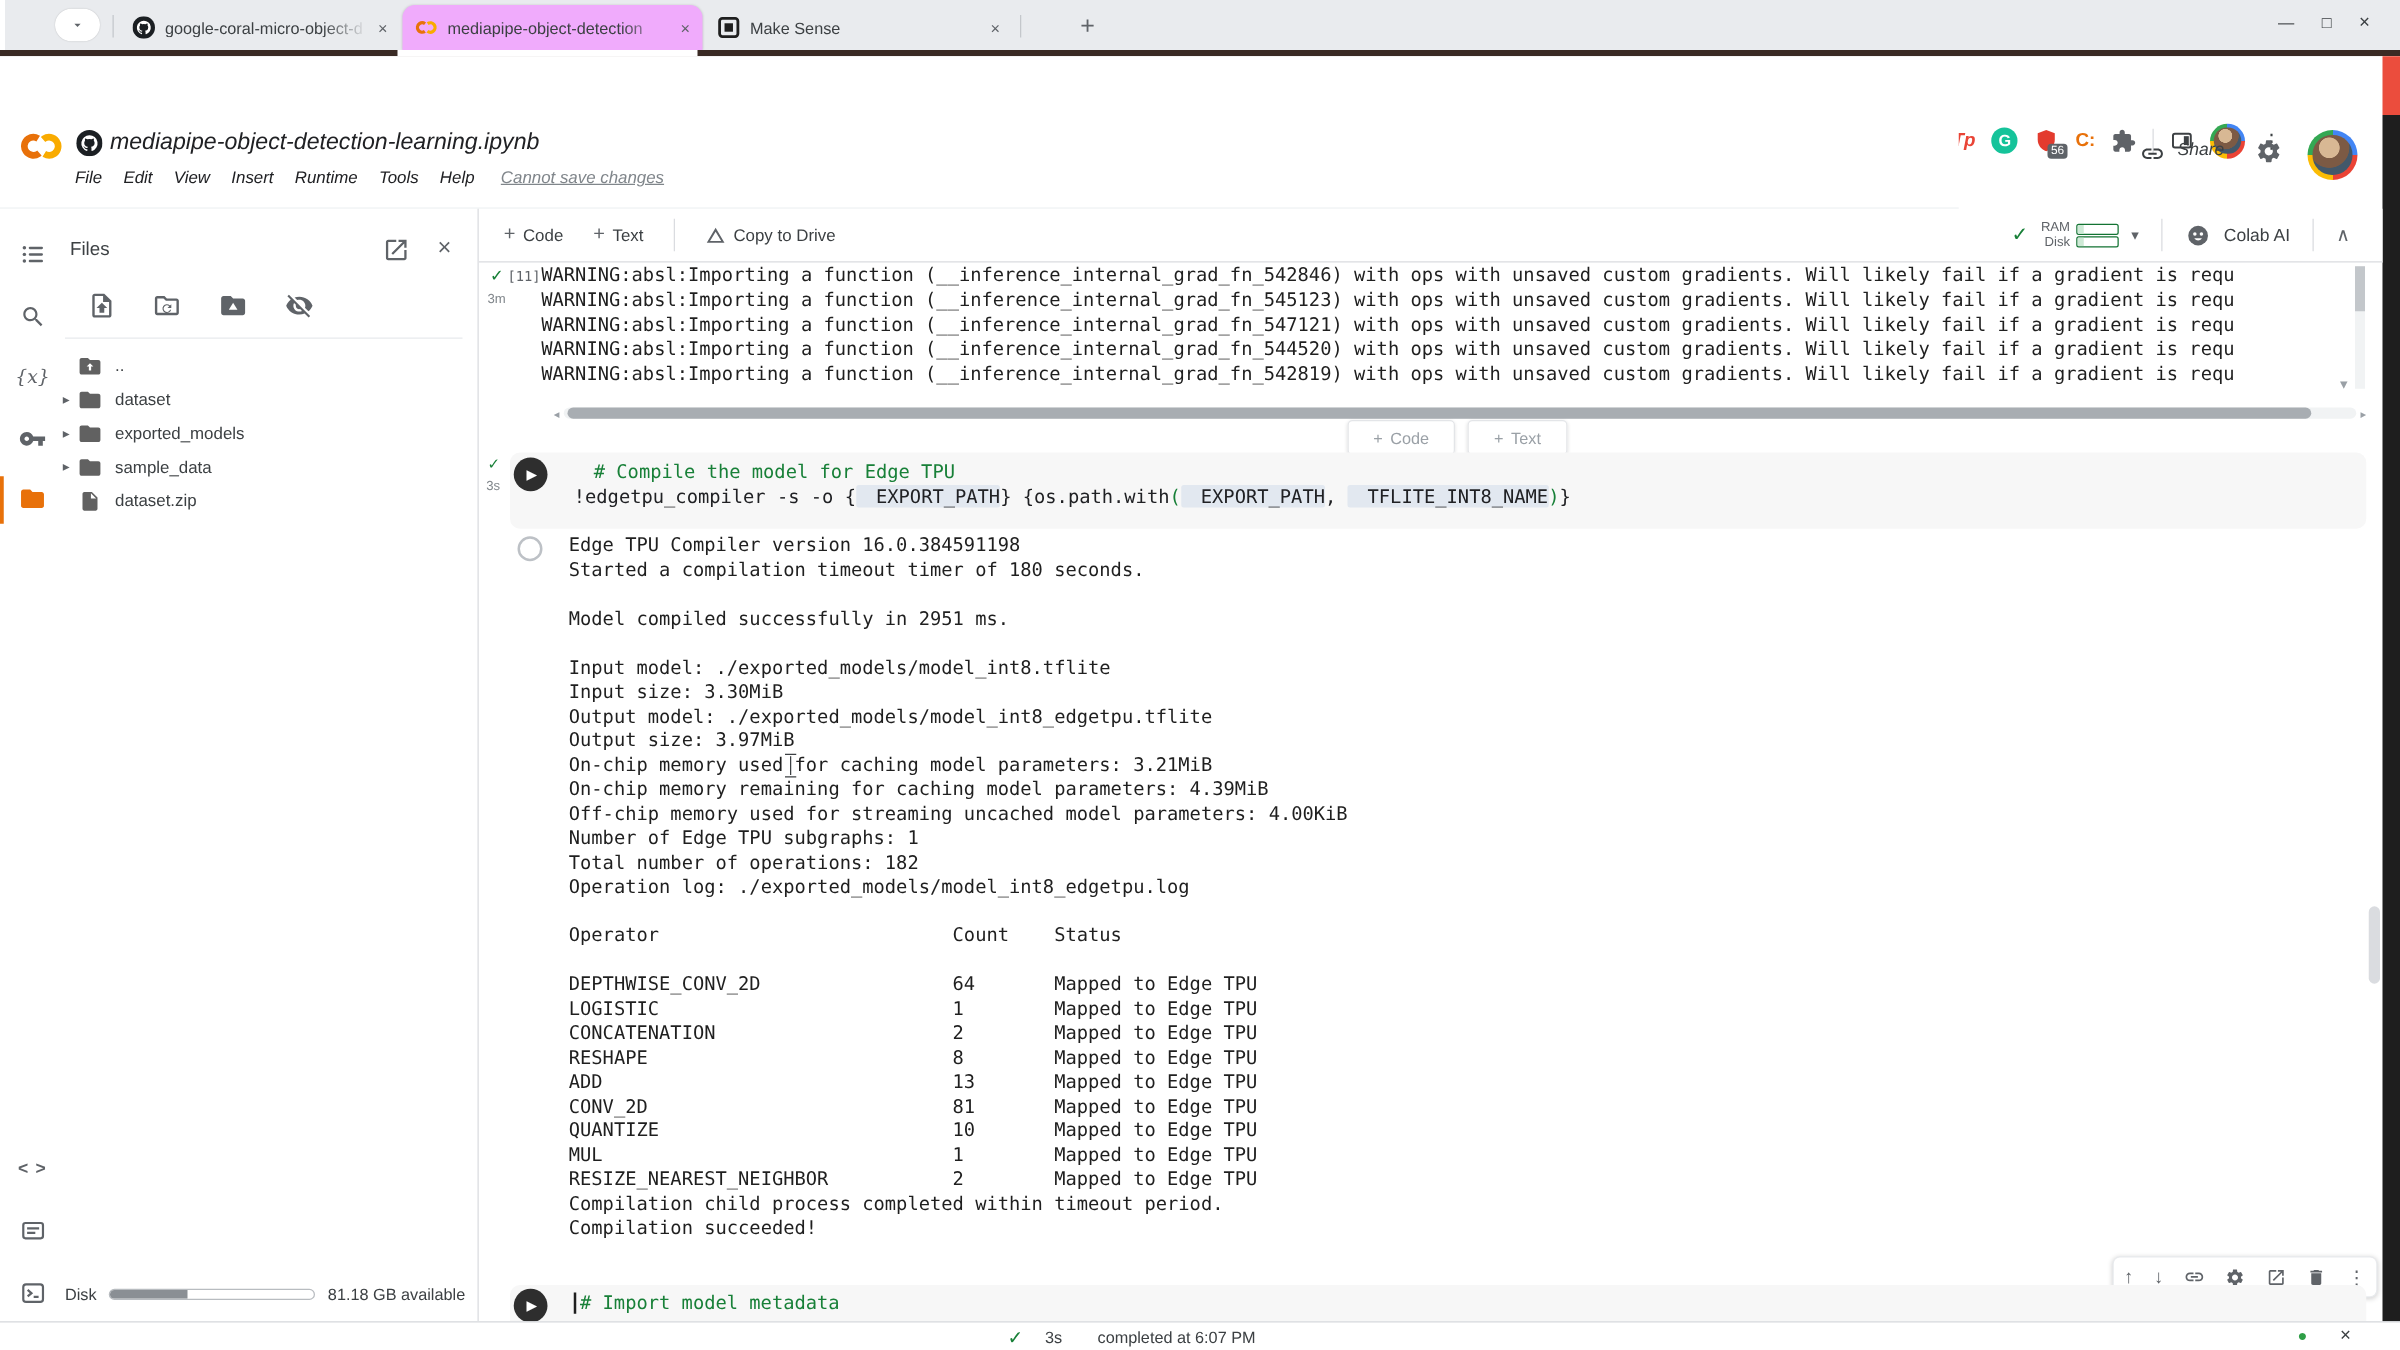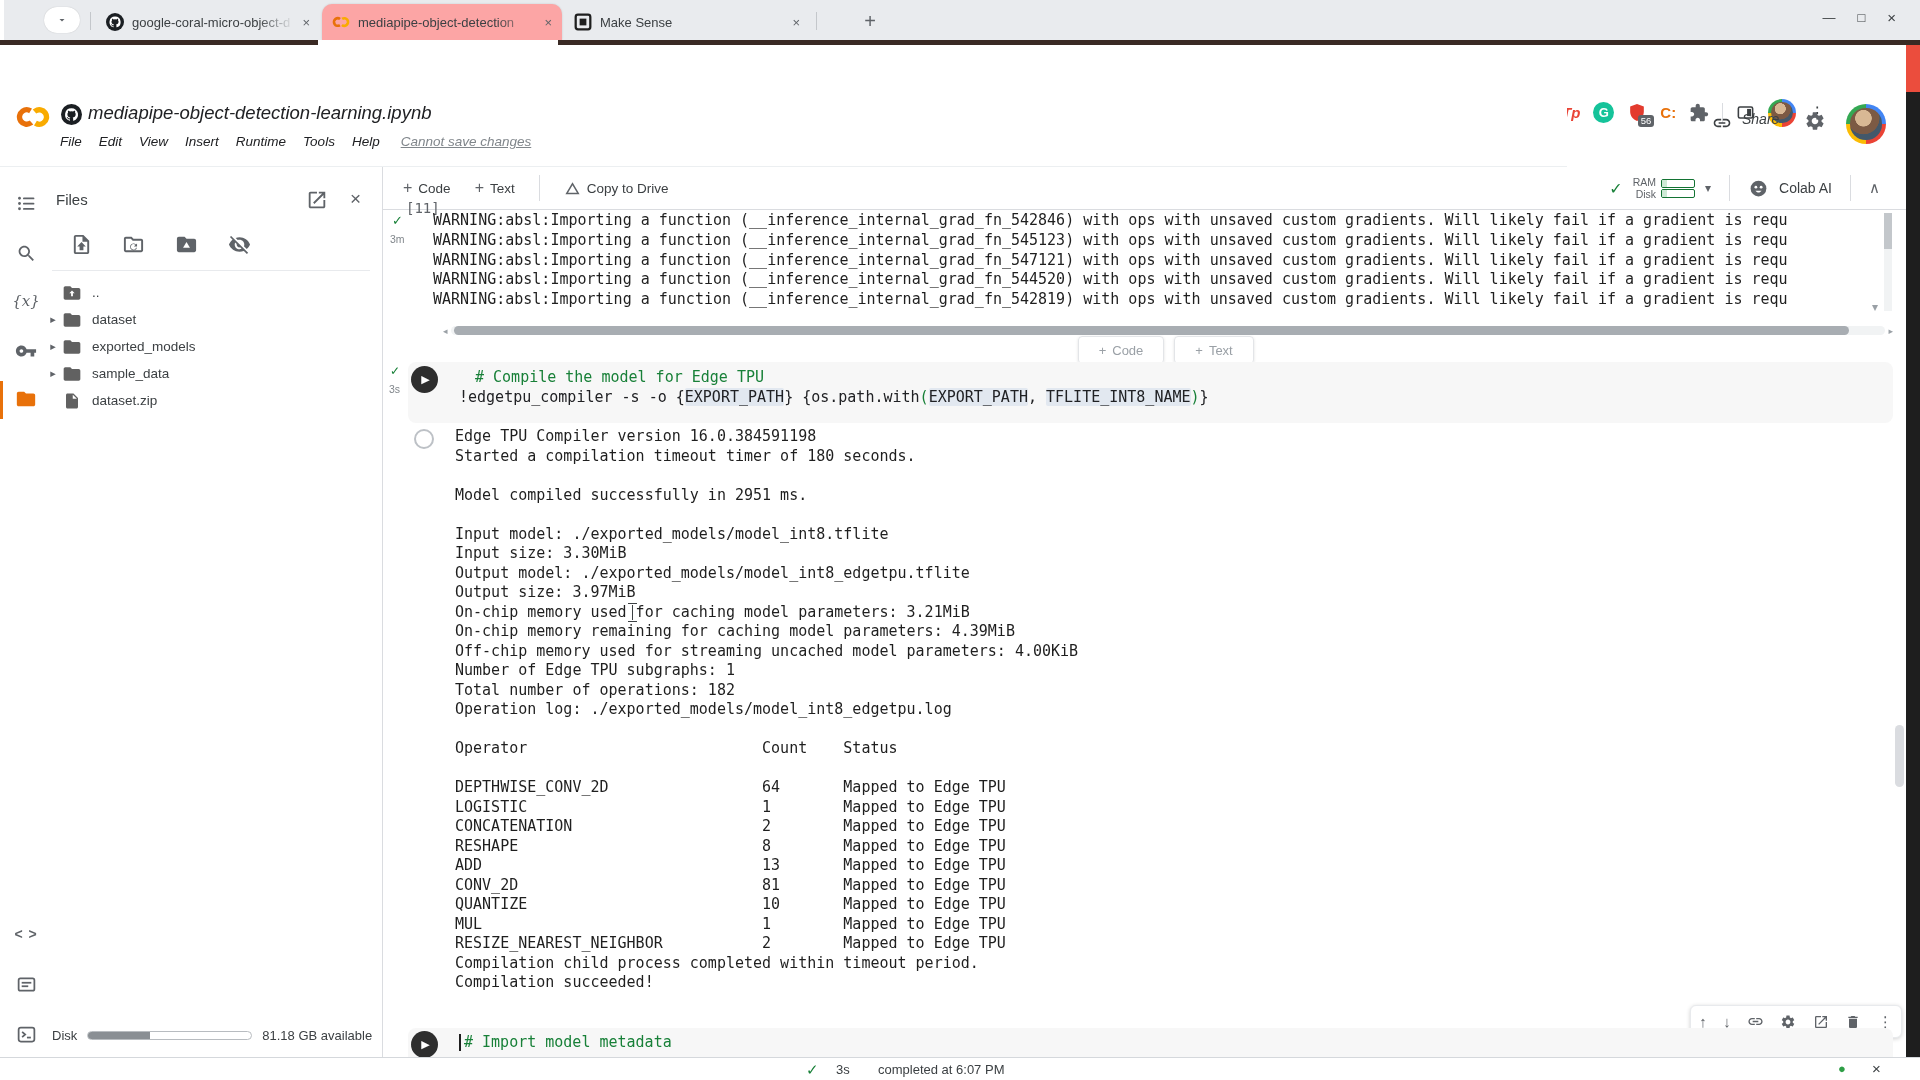--- a/index.html
+++ b/index.html
@@ -7,21 +7,21 @@
   body { font-family:"Liberation Sans", sans-serif; background:#fff; }
   .screen { position:relative; width:1920px; height:1080px; background:#fff; overflow:hidden; }
   .abs { position:absolute; }
   svg { display:block; }
   .ico { color:#5f6368; }
 
   
   .tabstrip { position:absolute; left:4px; top:0; width:1920px; height:40px; background:#e9ebee; }
   .ts-search { position:absolute; left:40px; top:7px; width:36px; height:26px; border-radius:13px; background:#fff; display:flex; align-items:center; justify-content:center; color:#5f6368; box-shadow:0 0 1px rgba(0,0,0,.25); }
   .tab { position:absolute; top:4px; height:36px; display:flex; align-items:center; padding:0 10px; font-size:13px; color:#3c4043; }
-  .tab.active { background:#fca5a5; border-radius:10px 10px 0 0; box-shadow:0 0 2px rgba(0,0,0,.15); }
+  .tab.active { background:#f0abfc; border-radius:10px 10px 0 0; box-shadow:0 0 2px rgba(0,0,0,.15); }
   .tab .fav { width:18px; height:18px; margin-right:8px; flex:0 0 auto; }
   .tab .ttl { flex:1; white-space:nowrap; overflow:hidden; -webkit-mask-image:linear-gradient(90deg,#000 78%,transparent); mask-image:linear-gradient(90deg,#000 78%,transparent); }
   .tab .tx { color:#5f6368; font-size:13px; margin-left:8px; cursor:pointer; }
   .tab-sep { position:absolute; top:12px; width:1px; height:18px; background:#c4c7cb; }
   .newtab { position:absolute; left:852px; top:7px; width:28px; height:28px; border-radius:50%; display:flex; align-items:center; justify-content:center; font-size:20px; color:#5f6368; }
   .winctl { position:absolute; right:28px; top:9px; display:flex; gap:22px; color:#3c4043; font-size:13px; align-items:center; }
   .band { position:absolute; left:0; top:40px; width:1920px; height:5px; background:#3a2a24; }
   .band-gap { position:absolute; left:318px; top:40px; width:240px; height:5px; background:#fff; }
 
   
@@ -66,33 +66,33 @@
   .fp-div { position:absolute; left:52px; top:103px; width:318px; height:1px; background:#e8eaed; }
   .trow { position:absolute; left:44px; width:330px; height:25px; display:flex; align-items:center; font-size:13.5px; color:#3c4043; }
   .trow .car { width:18px; color:#5f6368; font-size:11px; text-align:center; }
   .trow .ticon { width:20px; height:20px; margin-right:10px; color:#616161; }
   .diskrow { position:absolute; left:52px; top:861px; display:flex; align-items:center; font-size:13px; color:#3c4043; }
   .diskbar { width:165px; height:9px; border:1px solid #b8bcc0; border-radius:5px; margin:0 10px; overflow:hidden; background:#fff; }
   .diskbar i { display:block; height:100%; width:38%; background:#8a8f94; }
   .warnpre { position:absolute; left:433px; top:211px; width:1448px; height:102px; overflow:hidden; white-space:pre; font-family:"DejaVu Sans Mono", monospace; font-size:15px; line-height:19.8px; color:#1f1f1f; }
   .gut { position:absolute; font-size:10.5px; color:#80868b; }
   .gcheck { position:absolute; color:#188038; font-size:13px; }
-  .execcnt { position:absolute; left:406px; top:200px; font-family:"DejaVu Sans Mono", monospace; font-size:14px; color:#5f6368; }
+  .execcnt { position:absolute; left:406px; top:215px; font-family:"DejaVu Sans Mono", monospace; font-size:11px; color:#5f6368; }
   .ovscroll { position:absolute; left:1884px; top:213px; width:8px; height:98px; background:#f1f3f4; }
   .ovscroll i { display:block; width:8px; height:36px; background:#c3c7cb; }
   .odown { position:absolute; left:1872px; top:300px; color:#9aa0a6; font-size:12px; }
   .hscroll { position:absolute; left:443px; top:325px; width:1450px; height:11px; display:flex; align-items:center; color:#9aa0a6; font-size:9px; }
   .hscroll .track { flex:1; height:9px; background:#f1f3f4; margin:0 3px; border-radius:5px; position:relative; }
   .hscroll .thumb { position:absolute; left:3px; top:0; width:1395px; height:9px; background:#a8adb2; border-radius:5px; }
   .pill { position:absolute; top:336px; height:28px; background:rgba(255,255,255,.95); border:1px solid #e3e5e8; border-radius:4px; box-shadow:0 1px 3px rgba(0,0,0,.12); display:flex; align-items:center; justify-content:center; gap:6px; font-size:13px; color:#9aa0a6; }
   .cell { position:absolute; left:408px; width:1485px; background:#f7f7f7; border-radius:8px; }
   .play { position:absolute; width:27px; height:27px; border-radius:50%; background:#2e2e2e; color:#fff; display:flex; align-items:center; justify-content:center; font-size:11px; padding-left:2px; }
   .codeline { position:absolute; left:459px; white-space:pre; font-family:"DejaVu Sans Mono", monospace; font-size:15px; line-height:19.5px; color:#202124; }
   .cmt { color:#188038; }
-  .tok-var { background:#e2e8f0; border-radius:2px; }
+  .tok-var { background:#e2e8f0; border-radius:2px;padding-left:16px; }
   .tok-paren { color:#188038; }
   .outring { position:absolute; left:414px; top:429px; width:20px; height:20px; border:2.5px solid #bdc1c6; border-radius:50%; }
   .outpre { position:absolute; left:455px; top:427px; white-space:pre; font-family:"DejaVu Sans Mono", monospace; font-size:15px; line-height:19.5px; color:#1f1f1f; }
   .ibeam { position:absolute; left:628px; top:603px; width:9px; height:19px; }
   .ibeam:before { content:""; position:absolute; left:3.5px; top:2px; width:1.8px; height:15px; background:#3c4043; }
   .ibeam:after { content:""; position:absolute; left:0; top:0; width:9px; height:2px; box-shadow:0 0 0 0 #3c4043; border-top:1.8px solid #3c4043; border-bottom:0; }
   .ibeam .b { position:absolute; left:0; bottom:0; width:9px; border-top:1.8px solid #3c4043; }
   .celltools { position:absolute; left:1690px; top:1005px; width:212px; height:33px; background:#fff; border:1px solid #e8eaed; border-radius:6px; box-shadow:0 1px 4px rgba(0,0,0,.18); display:flex; align-items:center; justify-content:space-around; color:#5f6368; font-size:15px; }
   .cursorbar { position:absolute; left:459px; top:1034px; width:2px; height:17px; background:#1f1f1f; }
   .nbscroll { position:absolute; left:1895px; top:725px; width:9px; height:62px; background:#dadce0; border-radius:5px; }

